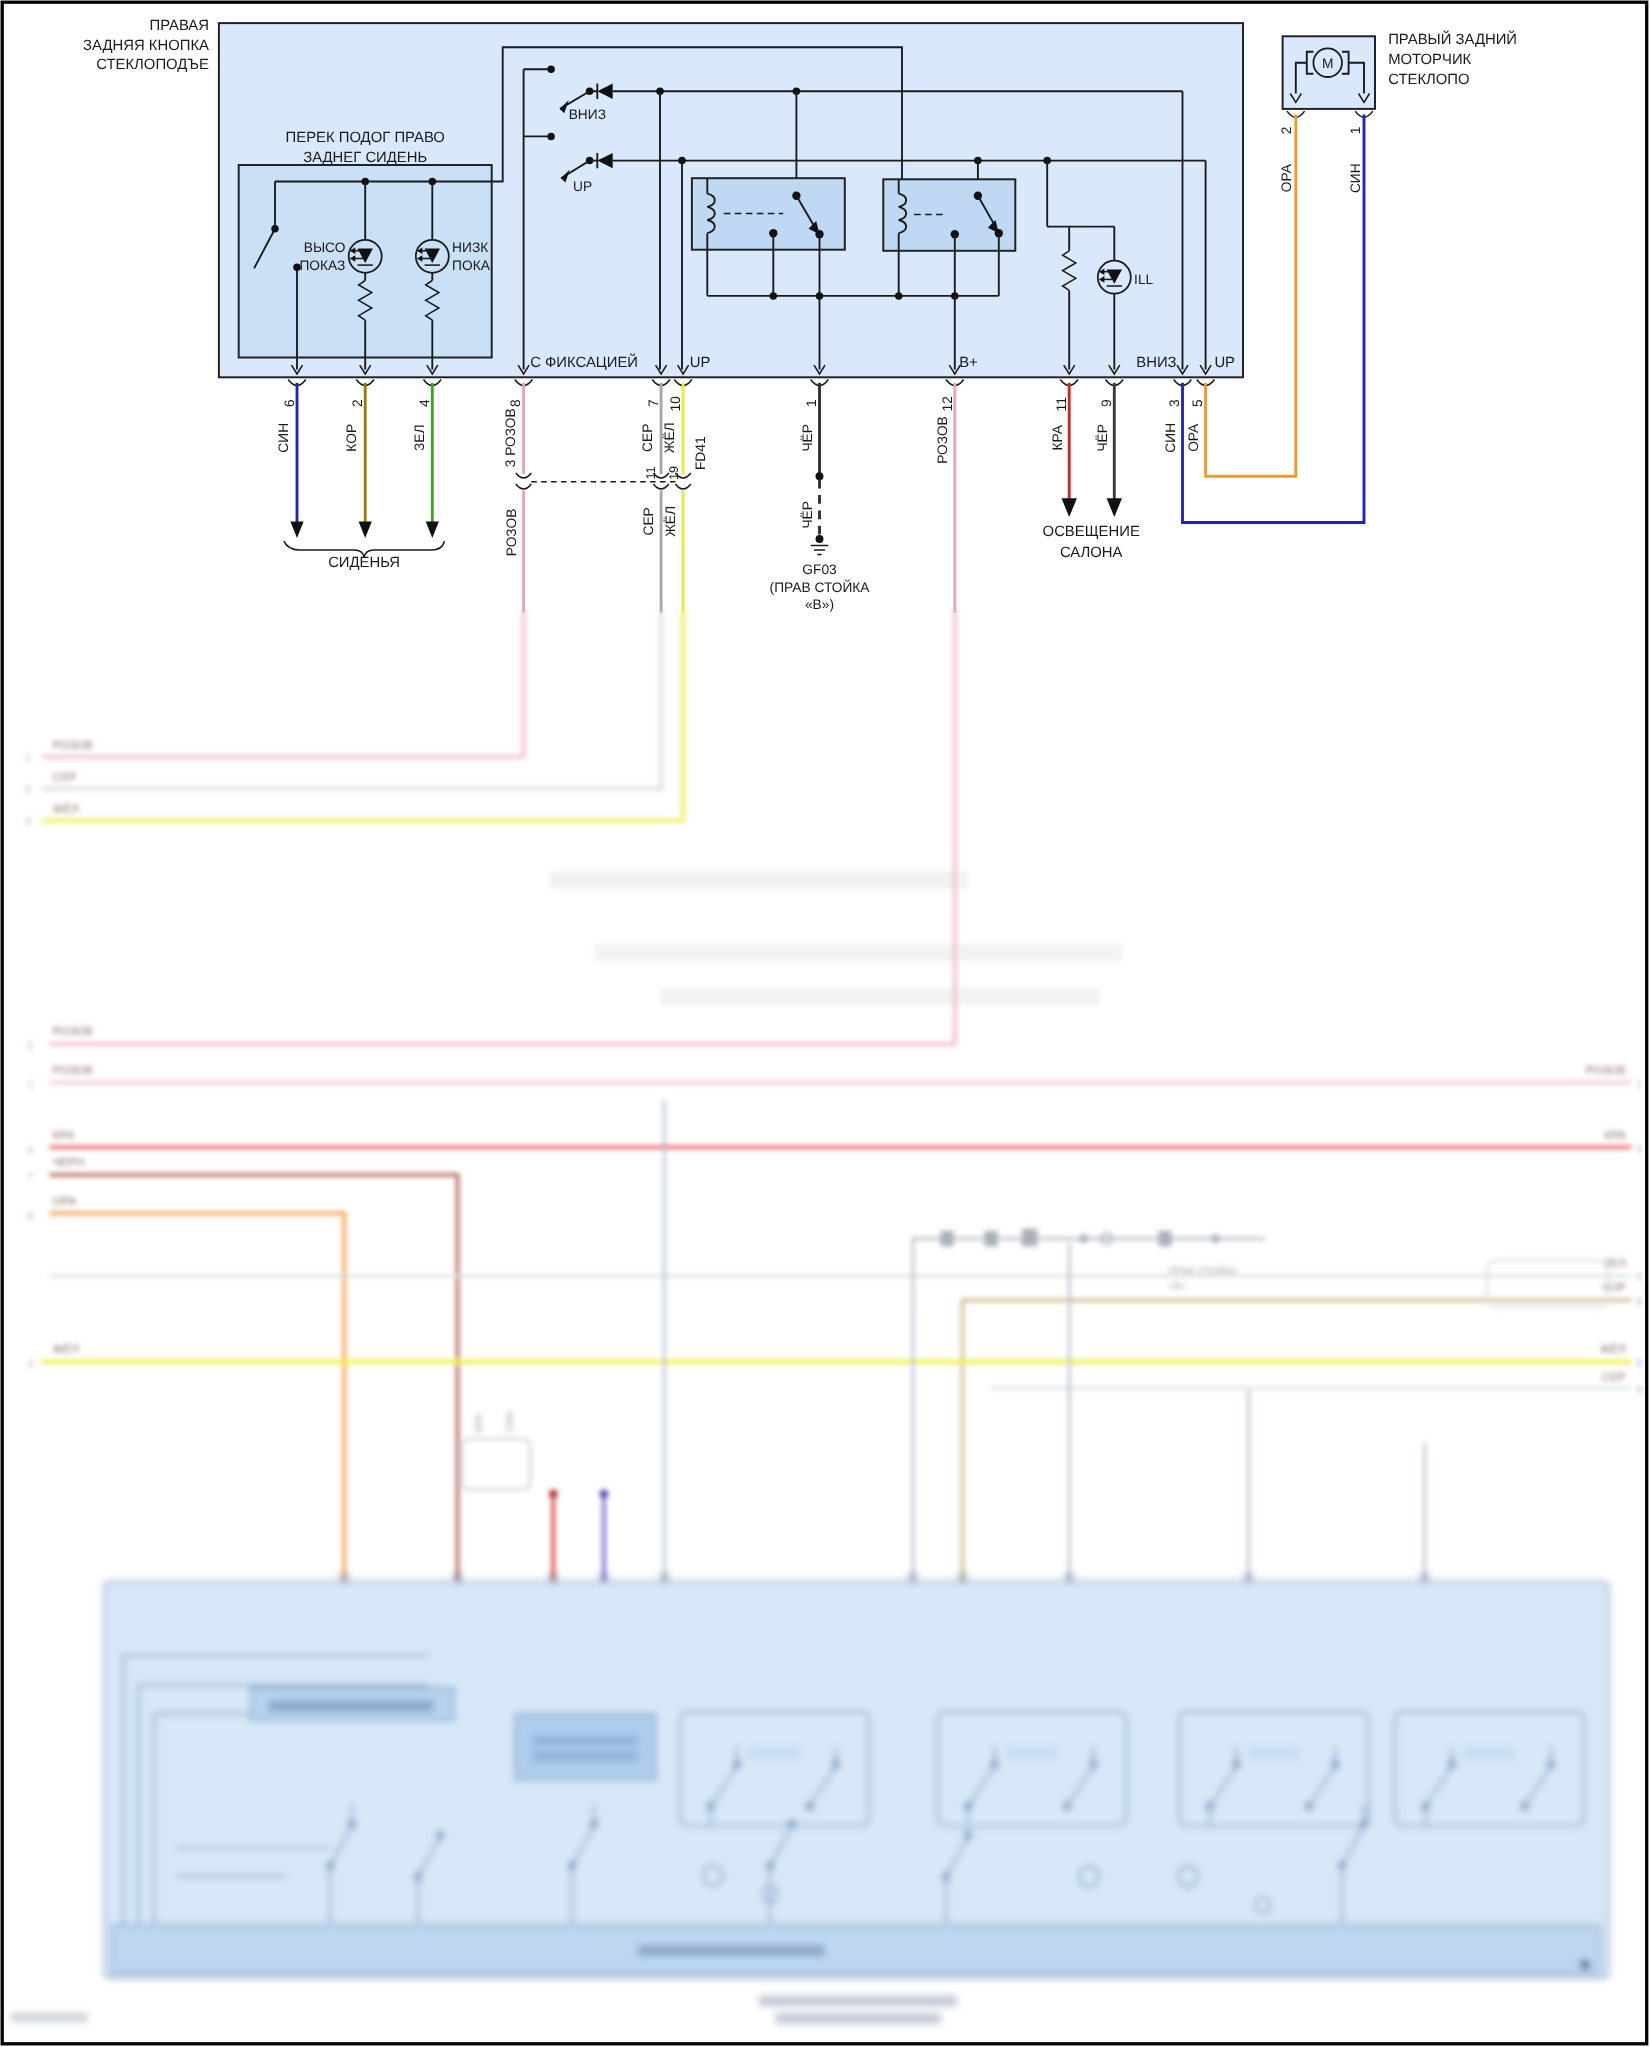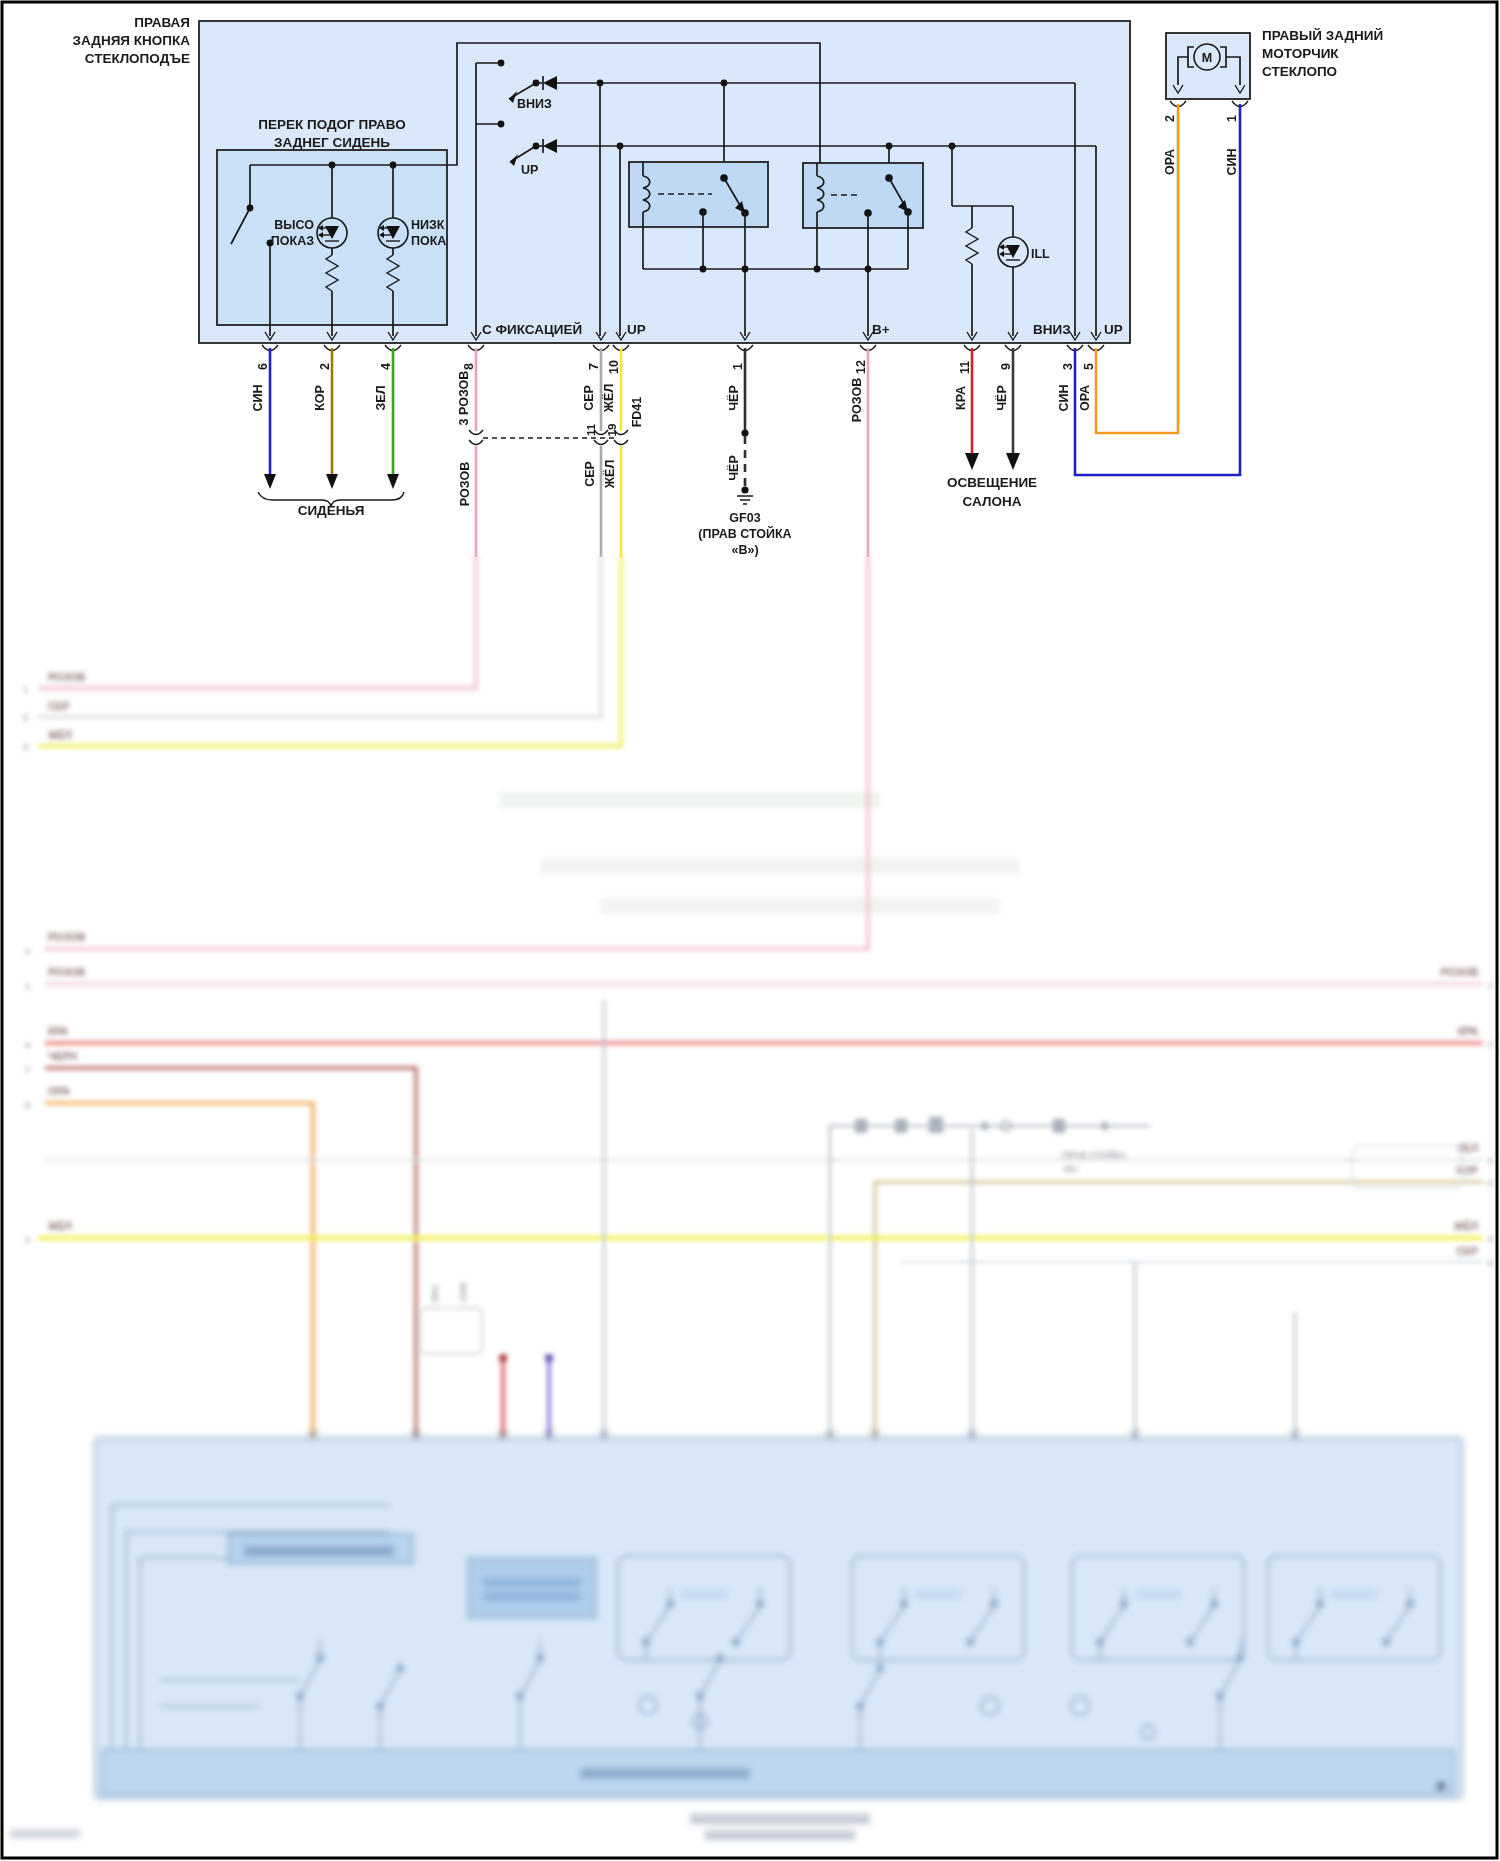--- a/index.html
+++ b/index.html
@@ -1,16 +1,16 @@
 <!DOCTYPE html>
 <html><head>
 <meta charset="utf-8">
 <style>
   html,body{margin:0;padding:0;background:#fff;}
-  .stage{position:relative;width:1500px;height:1861px;background:#ffffff;overflow:hidden;font-weight:bold;}
+  .stage{position:relative;width:1500px;height:1861px;background:#ffffff;overflow:hidden;}
   svg{position:absolute;left:0;top:0;}
   text{font-family:"Liberation Sans", sans-serif;fill:#1a1a1a;}
   .t13{font-size:13.5px;} .t12{font-size:12.5px;} .t11{font-size:11.5px;}
   .w{stroke:#1a1a1a;stroke-width:1.7;fill:none;}
   .wt{stroke:#1a1a1a;stroke-width:1.4;fill:none;}
   .bx{stroke:#222;stroke-width:1.8;}
   .dot{fill:#111;}
   .blurlab{font-size:10.5px;fill:#8a6a6a;}
   .blurnum{font-size:9px;fill:#9aa0a8;}
   .ecu{stroke:#7d9cc0;stroke-width:2;fill:none;}

